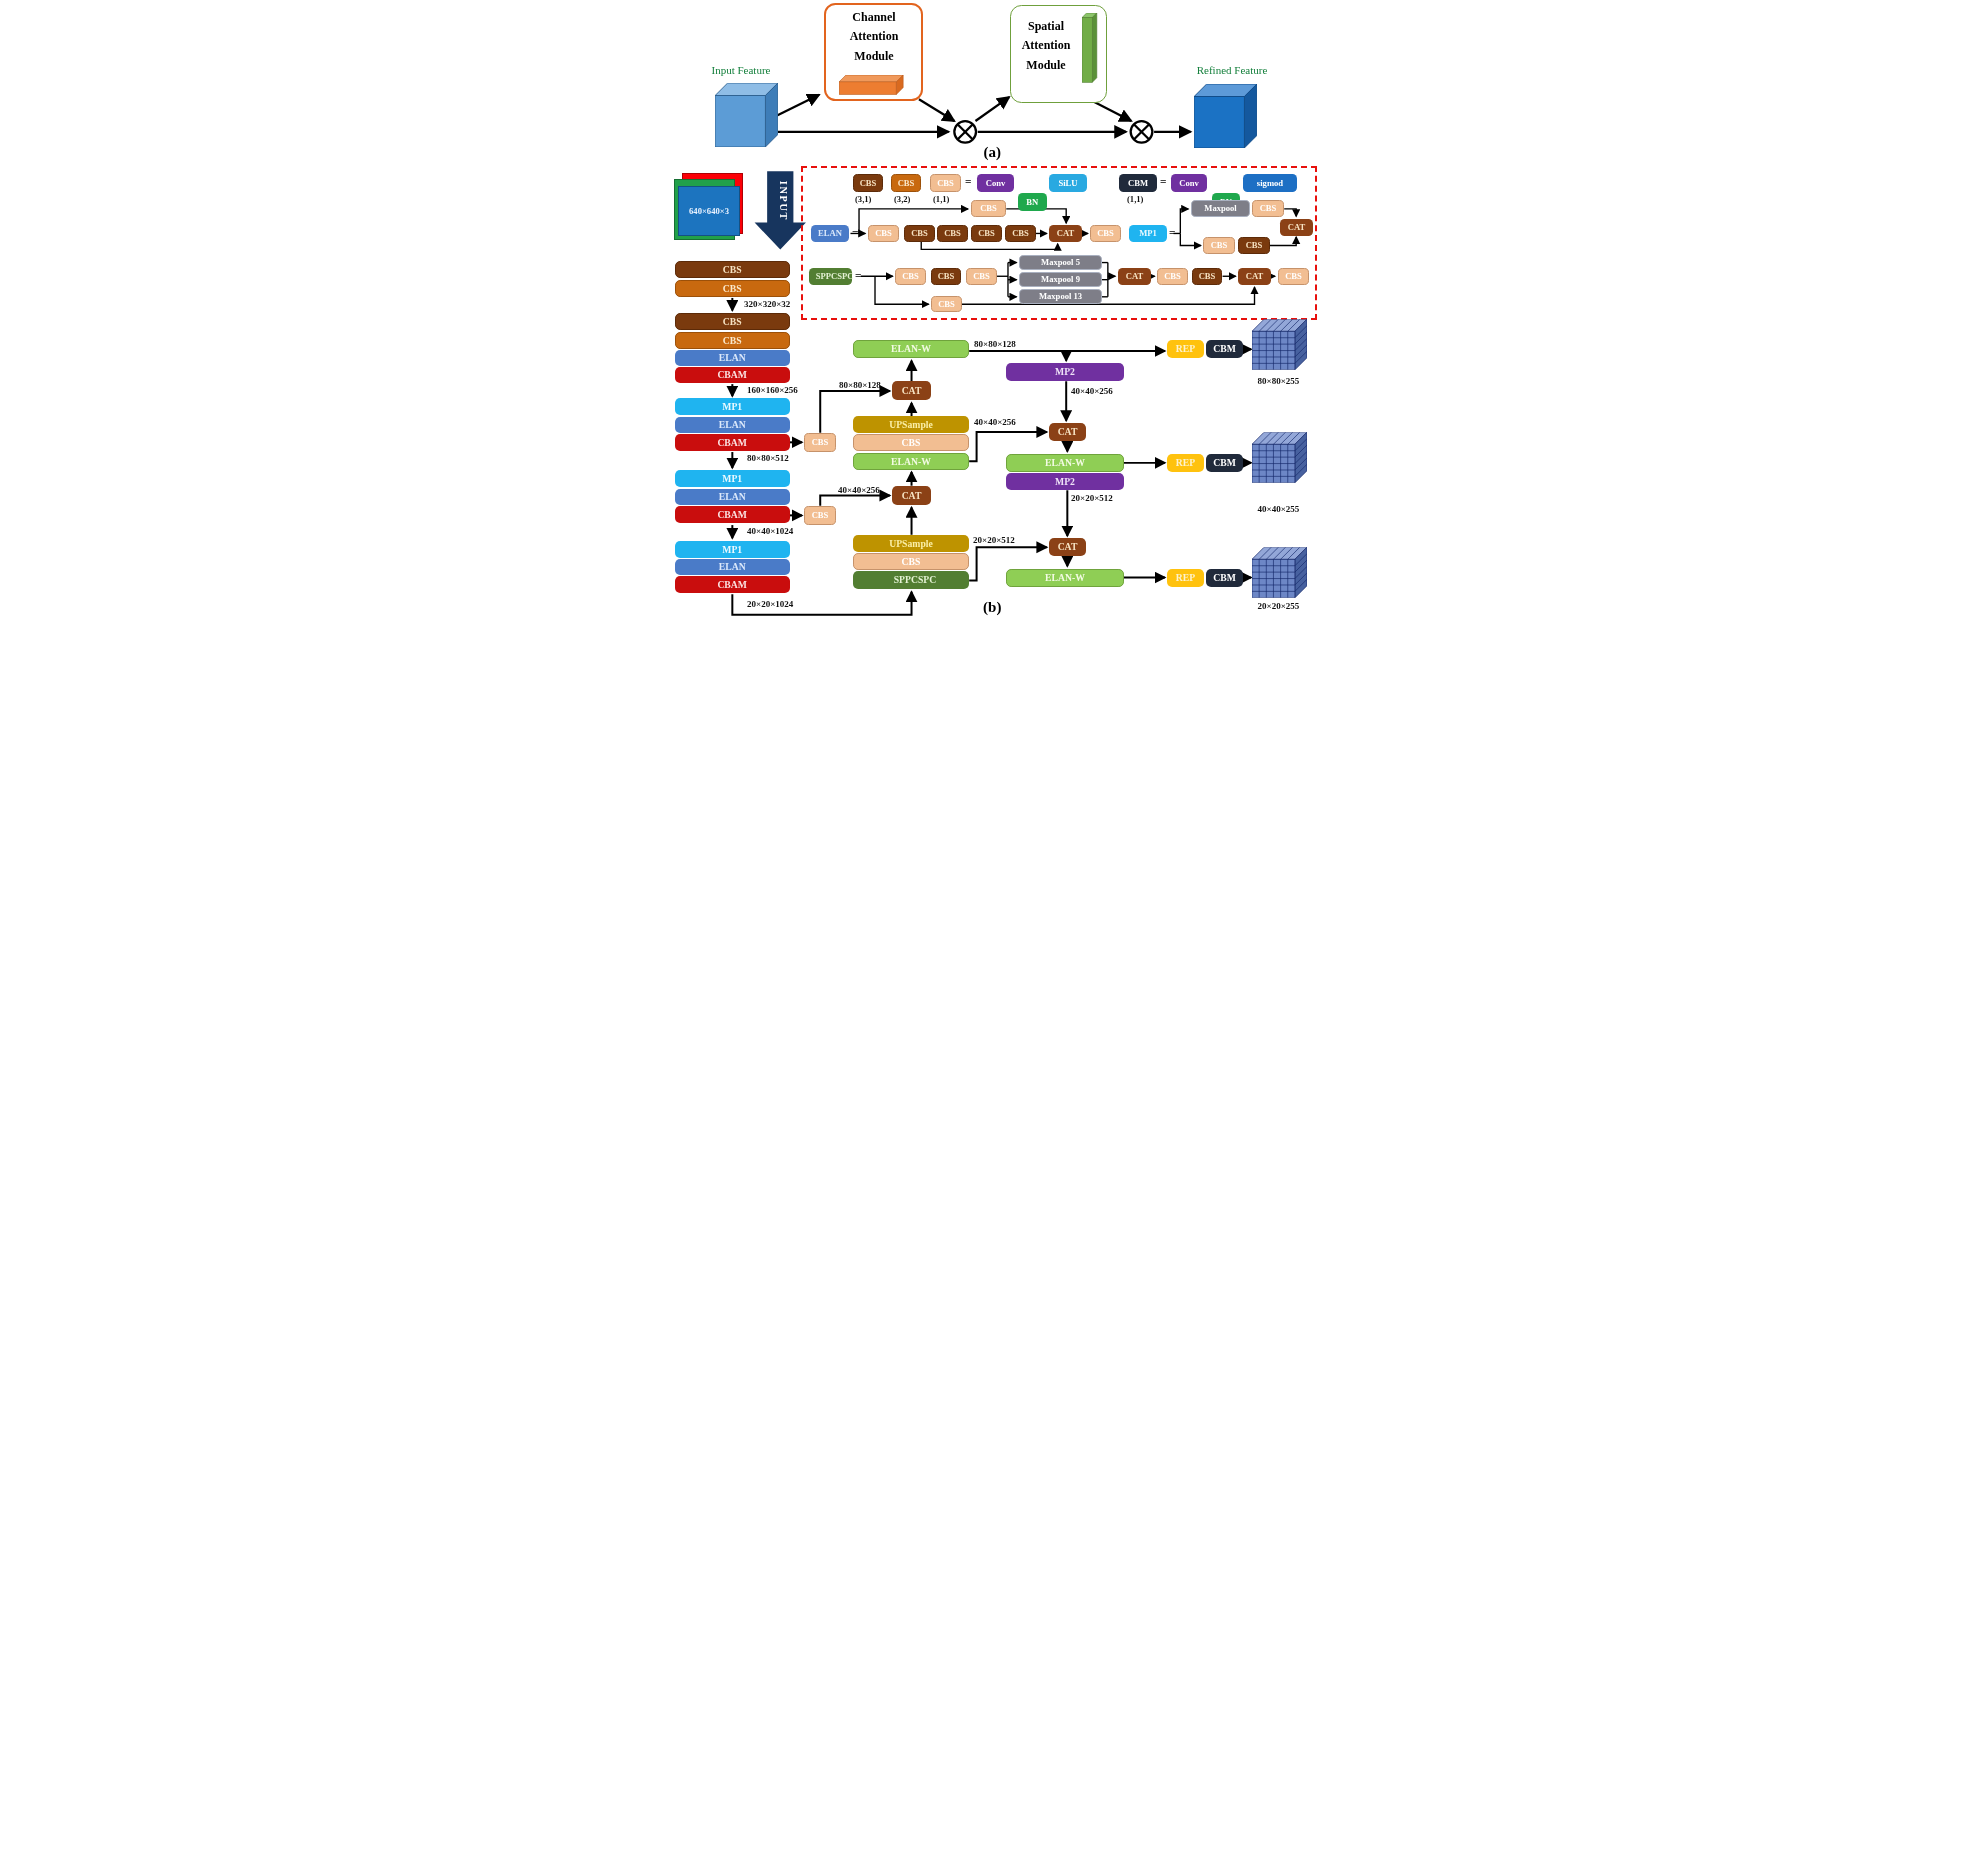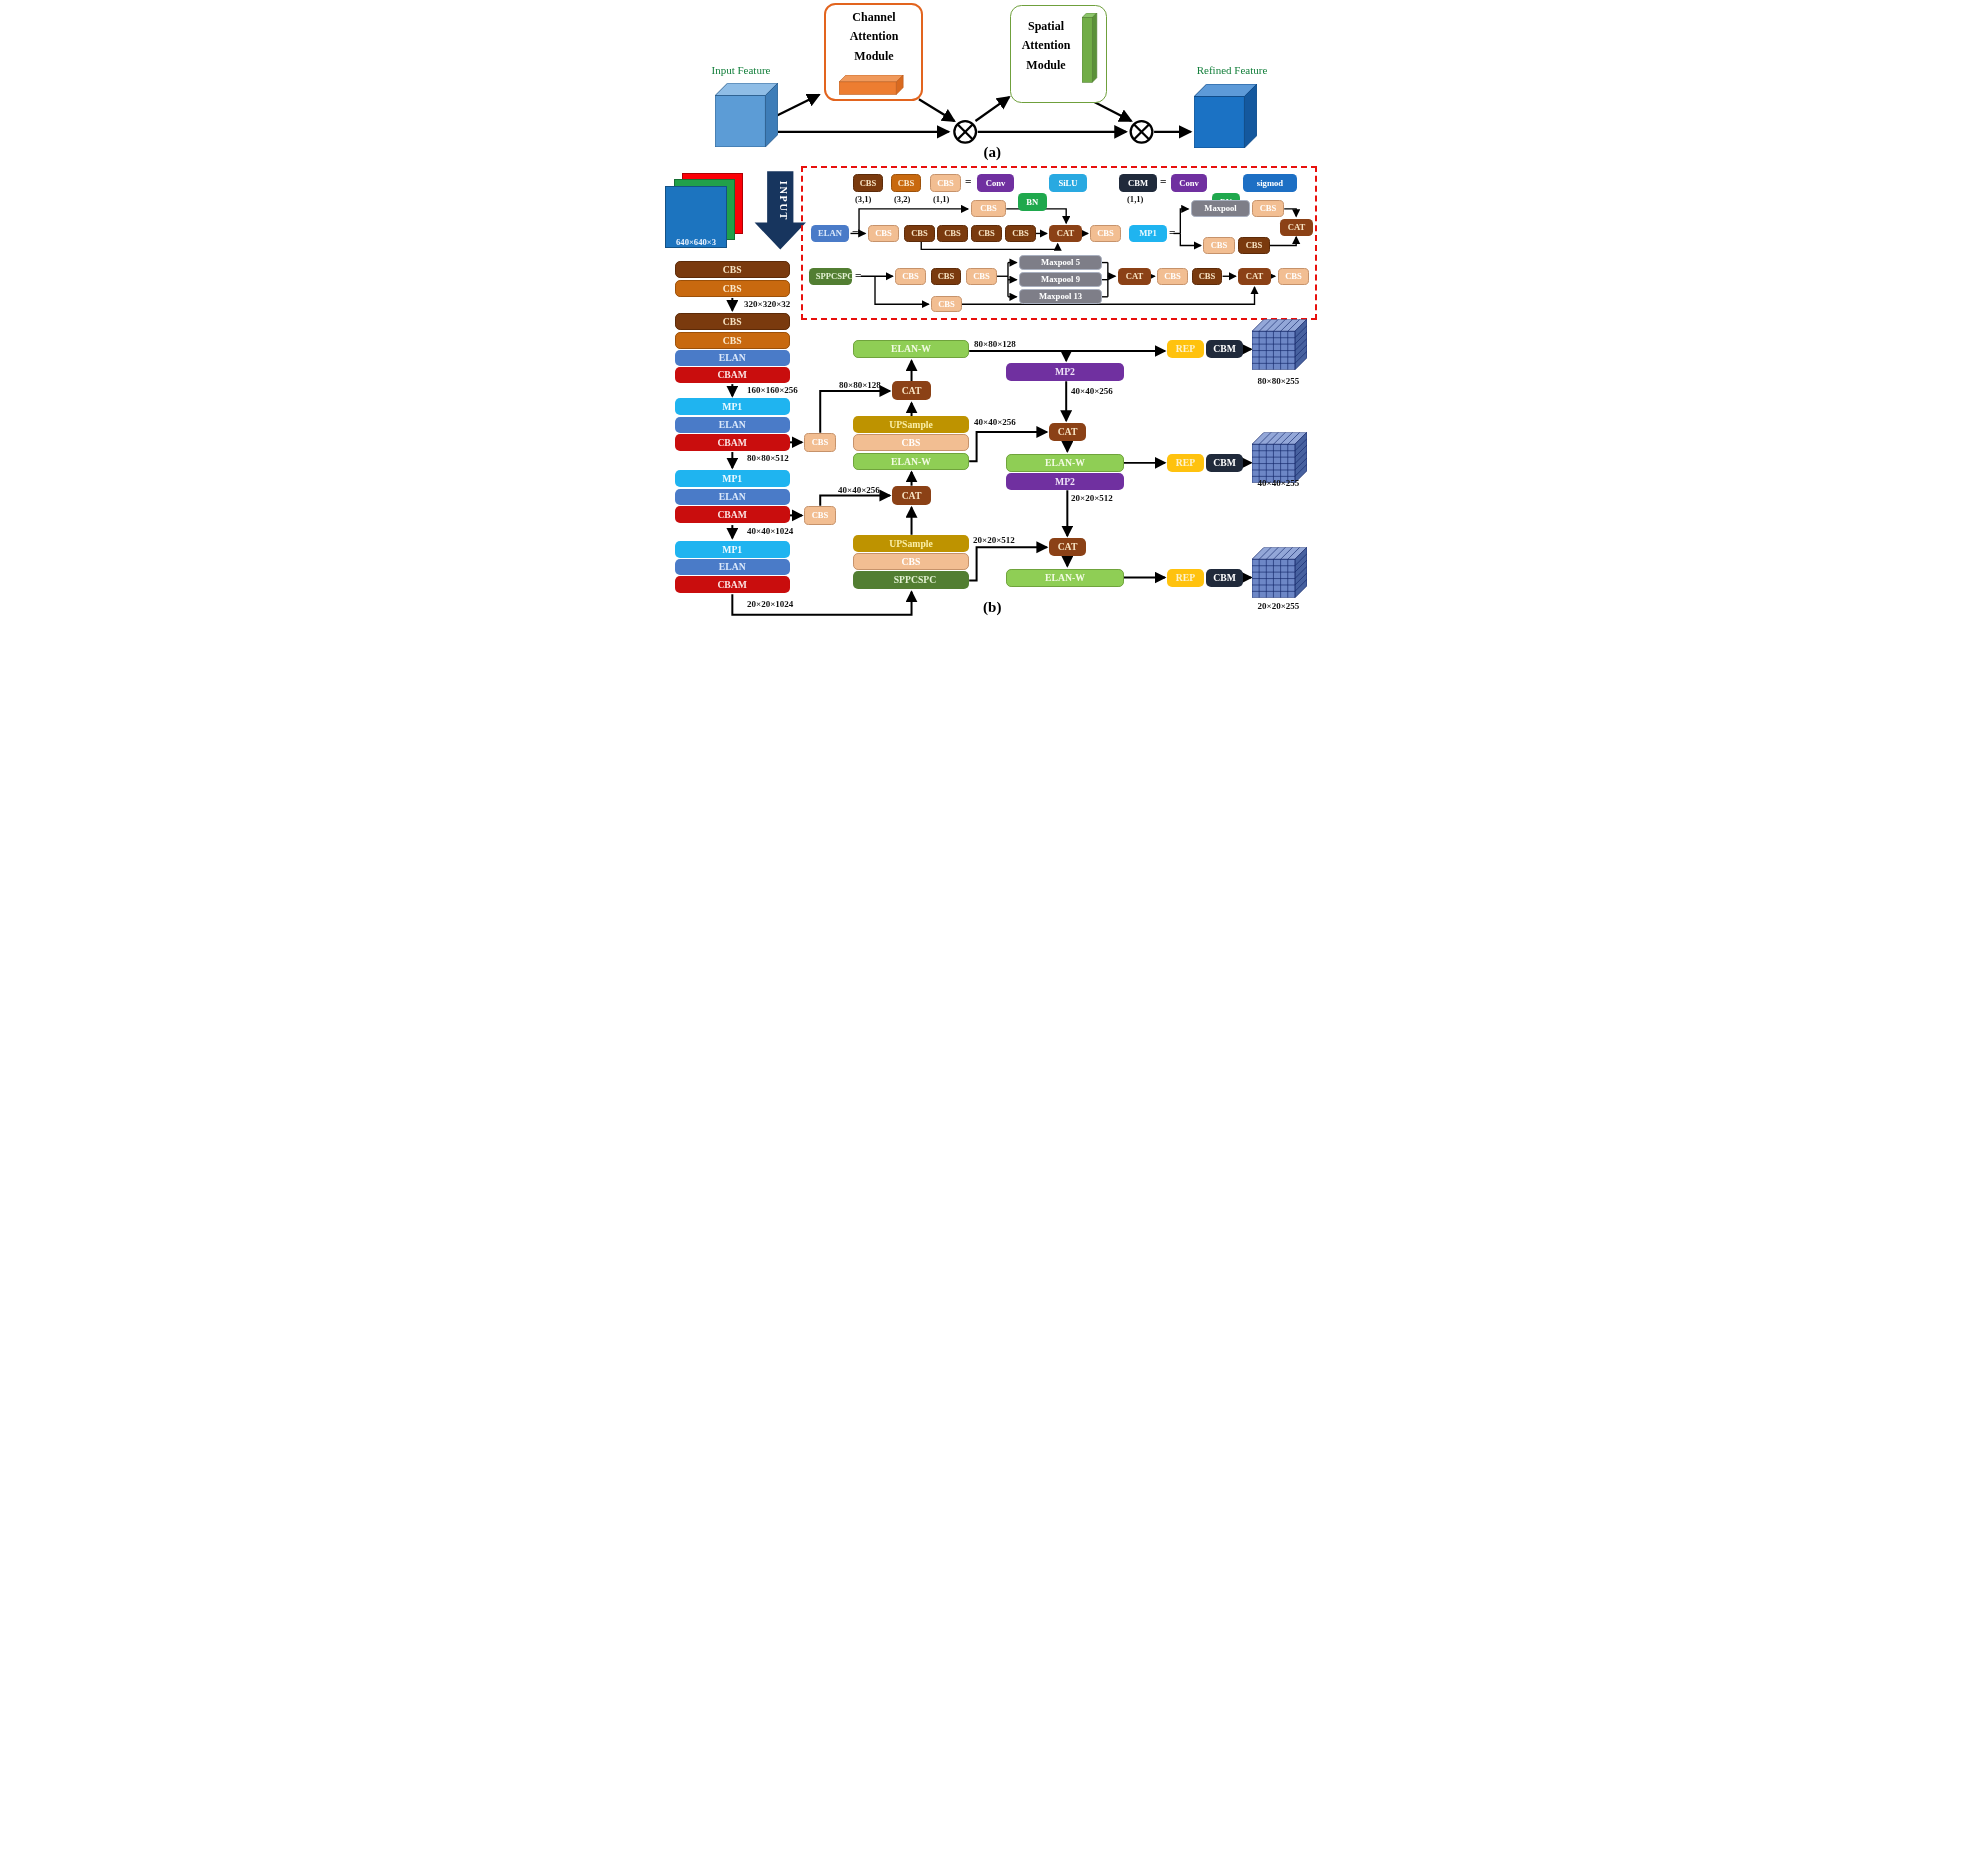--- a/index.html
+++ b/index.html
@@ -217,21 +217,21 @@
   <div class="cubewrap" style="left:533px;top:84px;width:63px;height:64px">
     <svg width="63" height="64" viewBox="0 0 110 112">
         <use href="#cubeD"></use>
       </svg>
   </div>
 
   <div class="cap" style="left:317px;top:144px;width:28.5px;">(a)</div>
 
   <div class="imgsq" style="left:21px;top:173px;width:61px;height:61px;background:#FB0007"></div>
   <div class="imgsq" style="left:12.6px;top:179px;width:61px;height:61px;background:#21A04A"></div>
-  <div class="imgsq" style="left:4px;top:186px;width:62px;height:62px;background:#1C74BF;display:flex;align-items:flex-end;justify-content:center">
+  <div class="imgsq" style="left:17px;top:186px;width:62px;height:50px;background:#1C74BF;display:flex;align-items:center;justify-content:center">
     <span style="color:#EAF3FF;font-weight:bold;font-size:8.6px">640×640×3</span>
   </div>
 
   <div class="dash" style="left:140px;top:166px;width:516px;height:154px"></div>
 
   <div class="bx sm c-cbsd" style="left:192px;top:174px;width:30px;height:17.7px">CBS</div>
   <div class="bx sm c-cbso" style="left:230px;top:174px;width:30px;height:17.7px">CBS</div>
   <div class="bx sm c-cbsl" style="left:269px;top:174px;width:31px;height:17.7px">CBS</div>
   <div class="eq" style="left:304px;top:175px">=</div>
   <div class="bx sm c-conv" style="left:316px;top:174px;width:37px;height:17.7px">Conv</div>
@@ -339,21 +339,21 @@
   </div>
   <div class="dim" style="left:589px;top:376px;width:57px;text-align:center">80×80×255</div>
 
   <div class="bx c-rep" style="left:506px;top:454px;width:37px;height:18px">REP</div>
   <div class="bx c-cbm" style="left:545px;top:454px;width:37px;height:18px">CBM</div>
   <div class="cubewrap" style="left:591px;top:432px;width:55px;height:51px">
     <svg width="55" height="51" viewBox="0 0 100 92">
         <use href="#gcube"></use>
       </svg>
   </div>
-  <div class="dim" style="left:589px;top:478px;width:57px;text-align:center">40×40×255</div>
+  <div class="dim" style="left:589px;top:504px;width:57px;text-align:center">40×40×255</div>
 
   <div class="bx c-rep" style="left:506px;top:569px;width:37px;height:18px">REP</div>
   <div class="bx c-cbm" style="left:545px;top:569px;width:37px;height:18px">CBM</div>
   <div class="cubewrap" style="left:591px;top:547px;width:55px;height:51px">
     <svg width="55" height="51" viewBox="0 0 100 92">
         <use href="#gcube"></use>
       </svg>
   </div>
   <div class="dim" style="left:589px;top:601px;width:57px;text-align:center">20×20×255</div>
 

